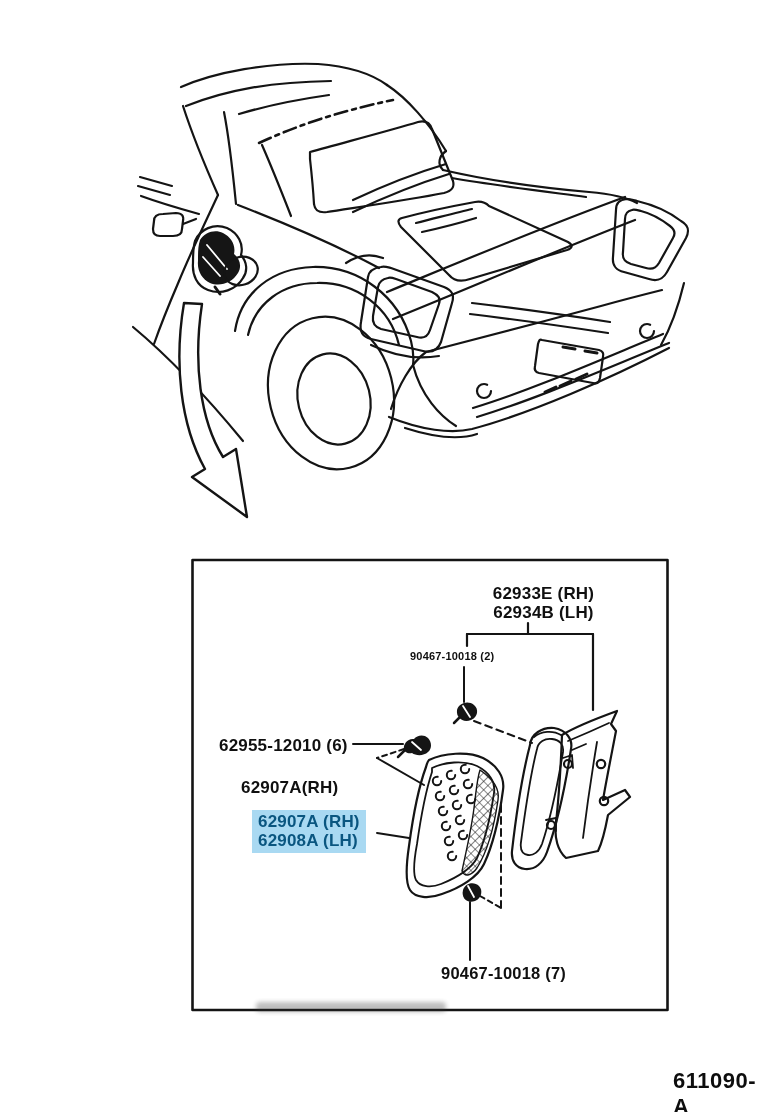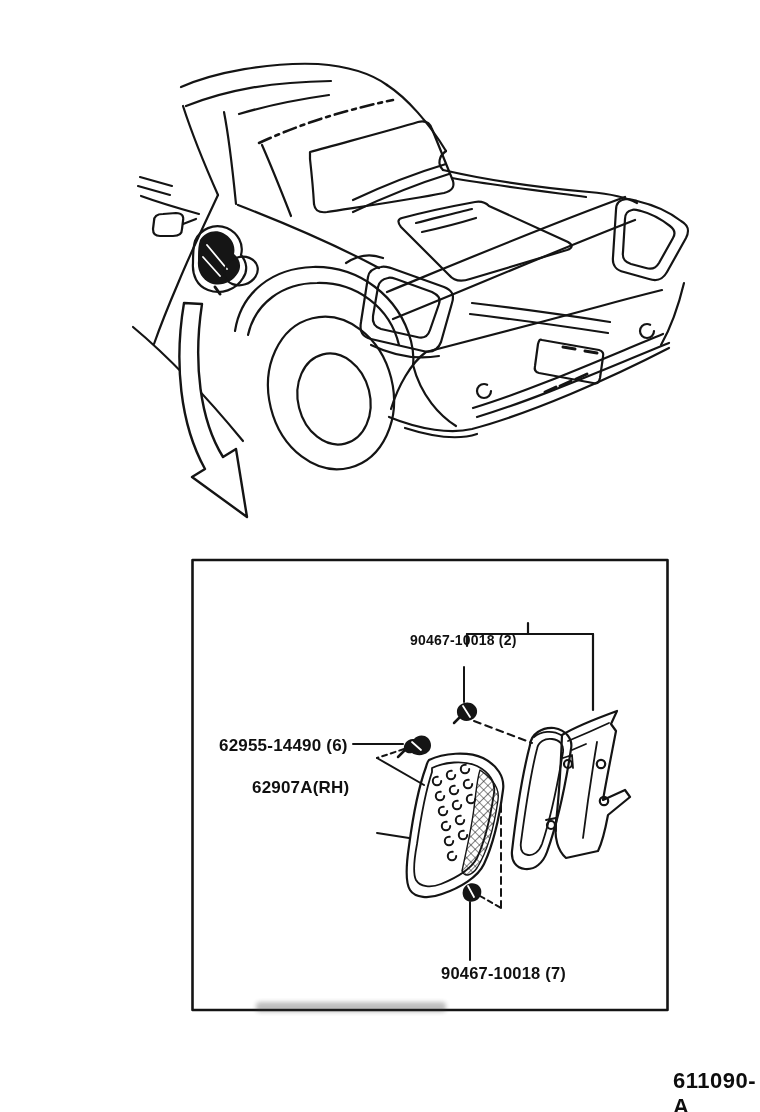--- a/index.html
+++ b/index.html
@@ -190,27 +190,35 @@
       <path d="M 404,749 L 377,758" stroke-dasharray="5 4"></path>
       <path d="M 377,758 L 424,785"></path>
       <path d="M 377,833 L 409,838"></path>
       <path d="M 470,902 L 470,960"></path>
       <path d="M 480,896 L 501,908" stroke-dasharray="5 4"></path>
       <path d="M 501,908 L 501,805" stroke-dasharray="7 5"></path>
     </g>
   </g>
 </svg>
 
-
-<div class="plabel" style="left:410px;top:631px;font-size:14px;">90467-10018 (2)</div>
-
-<div class="plabel" style="left:219px;top:737px;">62955-14490 (6)</div>
-
-<div class="plabel" style="left:252px;top:779px;">62907A(RH)</div>
-
+<div class="plabel center" style="left:470px;top:585px;width:147px;">
+  <span>62933E (RH)</span><br>
+  <span>62934B (LH)</span>
+</div>
+
+<div class="plabel" style="left:410px;top:647px;font-size:11px;">90467-10018 (2)</div>
+
+<div class="plabel" style="left:219px;top:737px;">62955-12010 (6)</div>
+
+<div class="plabel" style="left:241px;top:779px;">62907A(RH)</div>
+
+<div class="plabel hl" style="left:252px;top:810px;">
+  <span>62907A (RH)</span><br>
+  <span>62908A (LH)</span>
+</div>
 
 <div class="plabel" style="left:421px;top:964px;font-size:16.5px;margin-left:20px;">90467-10018 (7)</div>
 
 <div class="smudge"></div>
 
 <div class="footer">611090-A</div>
 
 </div>
 
 </body></html>

